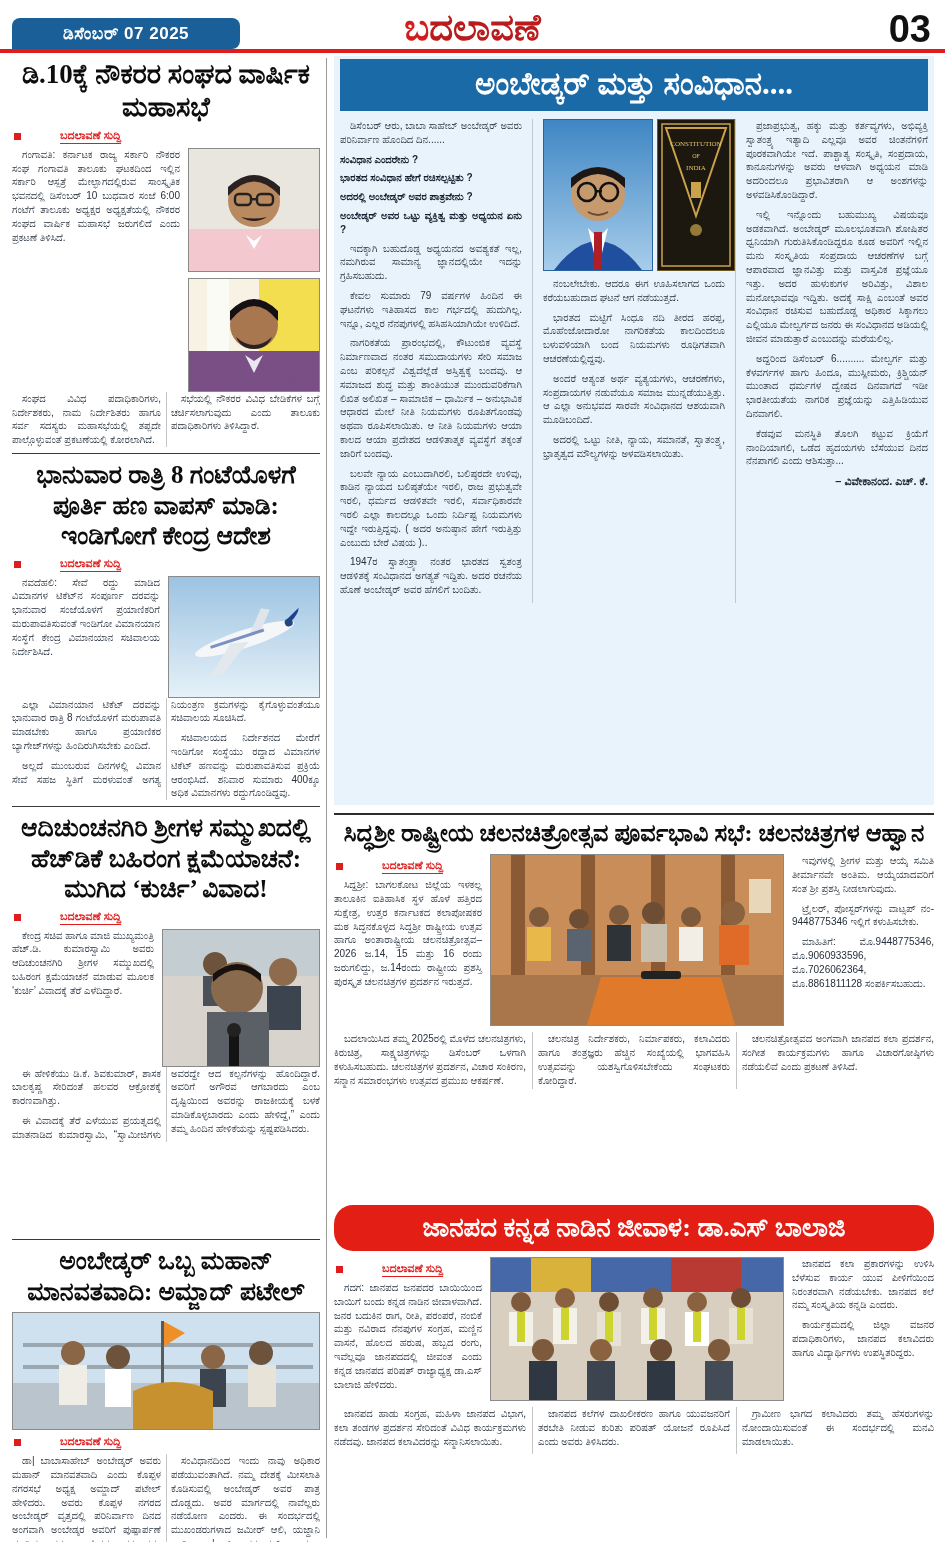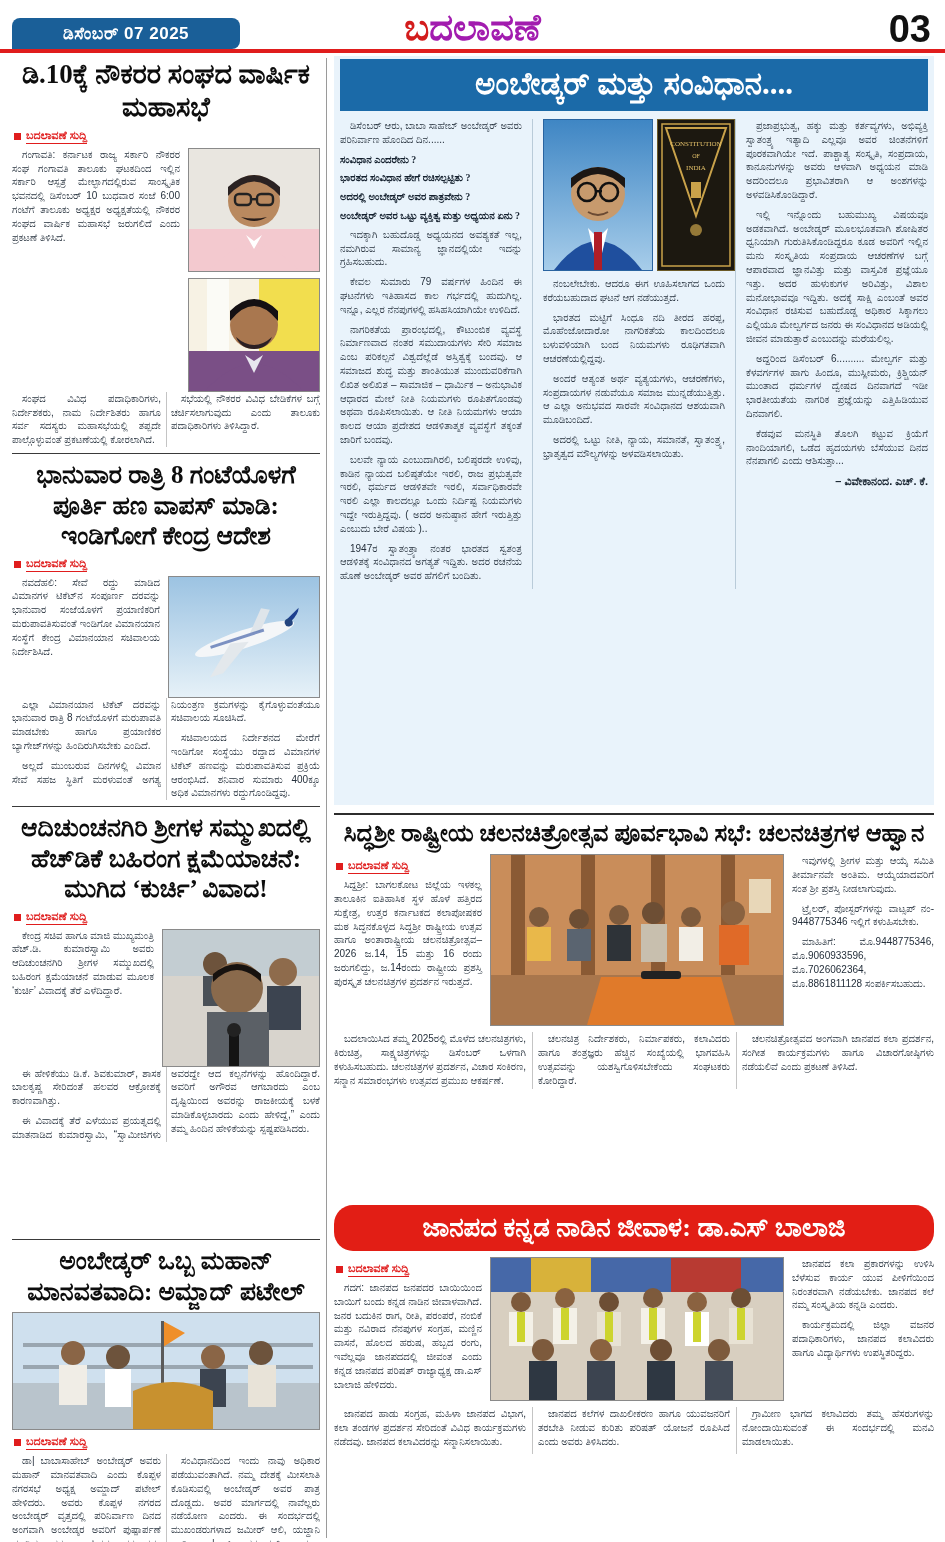--- a/index.html
+++ b/index.html
@@ -5,40 +5,40 @@
   html,body{margin:0;padding:0;background:#f2f2f2;}
   .page{position:relative;width:945px;height:1542px;background:#ffffff;overflow:hidden;
         font-family:"Liberation Sans","DejaVu Sans",sans-serif;color:#1e2a38;margin:0 auto;}
   
   .hdr{position:absolute;left:0;top:0;width:945px;height:52px;}
   .date-badge{position:absolute;left:12px;top:18px;width:228px;height:31px;background:#1a5f98;
       border-radius:8px 8px 8px 0;color:#fff;font-weight:bold;font-size:17px;display:flex;
       align-items:center;justify-content:center;letter-spacing:.5px;}
   .masthead{position:absolute;left:0;top:6px;width:945px;text-align:center;font-size:37px;
       font-weight:bold;font-family:"Liberation Serif","DejaVu Serif",serif;}
-  .masthead .m-red{color:#d31c1c;} .masthead .m-blue{color:#a21caf;font-family:Liberation Serif, serif;}
+  .masthead .m-red{color:#d31c1c;} .masthead .m-blue{color:#b91c1c;font-family:Liberation Serif, serif;}
   .pageno{position:absolute;right:14px;top:8px;font-size:38px;font-weight:bold;color:#111;}
   .top-rule{position:absolute;left:0;top:49px;width:945px;height:4px;background:#e01d1d;}
   
   .left-rail{position:absolute;left:12px;top:58px;width:308px;}
   .right-rail{position:absolute;left:334px;top:56px;width:600px;}
   .vdiv{position:absolute;left:326px;top:58px;width:1px;height:1480px;background:#9a9a9a;}
   .sep{border:none;border-top:1.5px solid #3a3a3a;margin:6px 0 6px 0;}
   
   .hl{font-family:"Liberation Serif","DejaVu Serif",serif;font-weight:bold;color:#0d0d0d;
       text-align:center;line-height:1.22;}
   .hl.big{font-size:27px;}
   .hl.mid{font-size:25px;}
   .byline{display:flex;align-items:center;gap:5px;margin:5px 0 4px 2px;}
   .byline .sq{width:7px;height:7px;background:#e01d1d;display:inline-block;}
   .byline .bl{color:#e01d1d;font-size:11px;font-weight:bold;border-bottom:1px solid #e01d1d;
-      padding-bottom:1px;}
+      padding-bottom:1px;margin-left:34px;}
   .body{font-size:10px;line-height:1.38;text-align:justify;color:#25303c;}
   .body .para{margin:0 0 6px 0;text-indent:10px;}
-  .body .q{margin:0 0 5px 0;font-weight:bold;color:#14202e;font-family:Liberation Serif, serif;}
+  .body .q{margin:0 0 5px 0;font-weight:bold;color:#14202e;}
   .cols2{column-count:2;column-gap:10px;column-rule:1px solid #c4c4c4;}
   .cols3{column-count:3;column-gap:12px;column-rule:1px solid #c4c4c4;}
   .rowflex{display:flex;gap:8px;align-items:flex-start;}
   .grow{flex:1 1 auto;min-width:0;}
   .photo{border:1px solid #8a8a8a;background:#dfe3e6;flex:0 0 auto;overflow:hidden;}
   .attribution{font-weight:bold;font-size:11px;text-align:right;color:#16222e;margin-top:4px;}
   
   .main-art{background:#e9f3fb;padding:3px 6px 8px 6px;}
   .main-banner{background:#1b6aa8;color:#fff;text-align:center;font-weight:bold;font-size:31px;
       font-family:"Liberation Serif","DejaVu Serif",serif;padding:7px 0 9px 0;margin-bottom:8px;}

